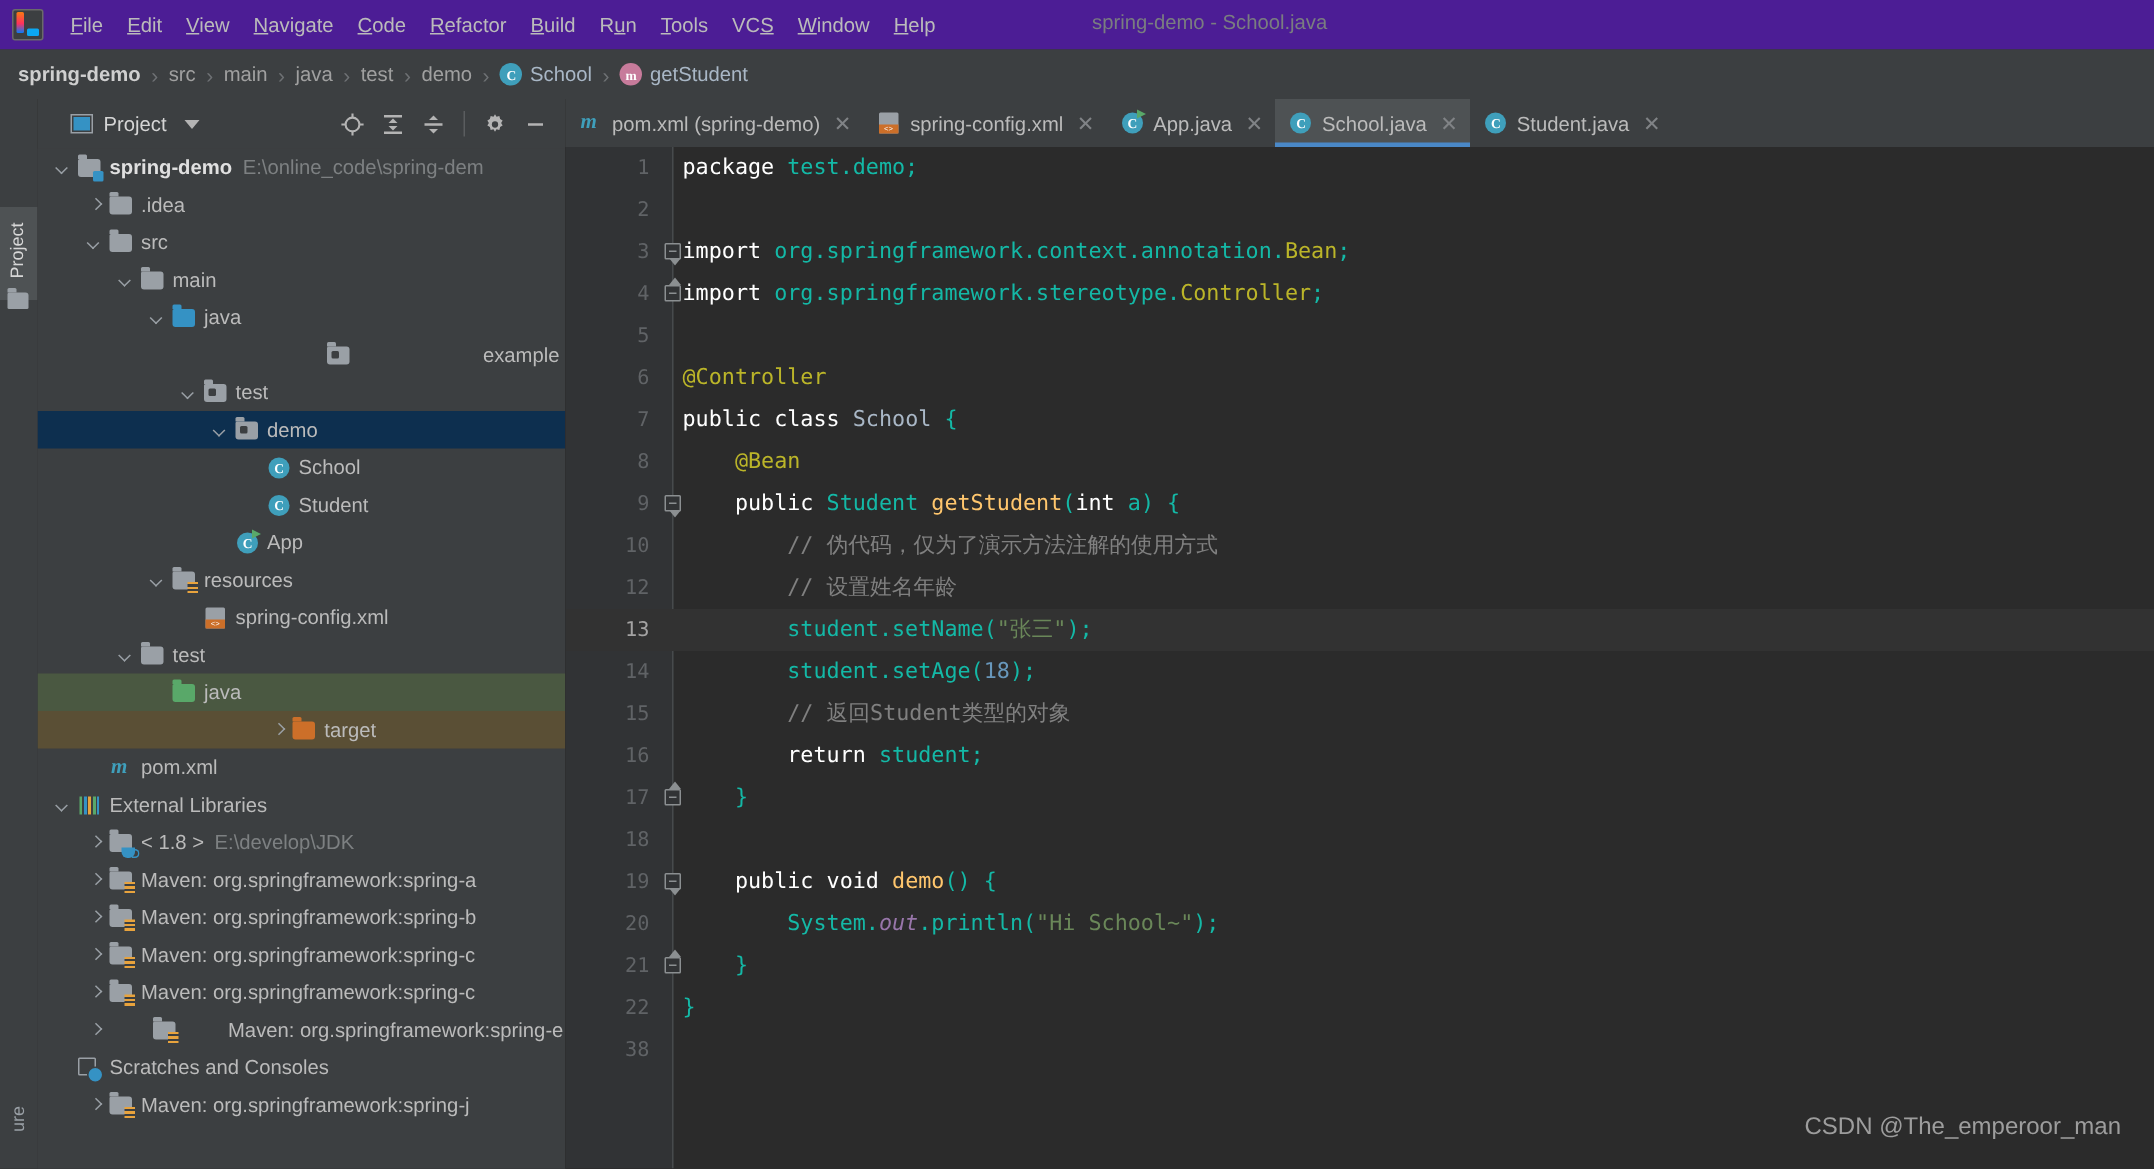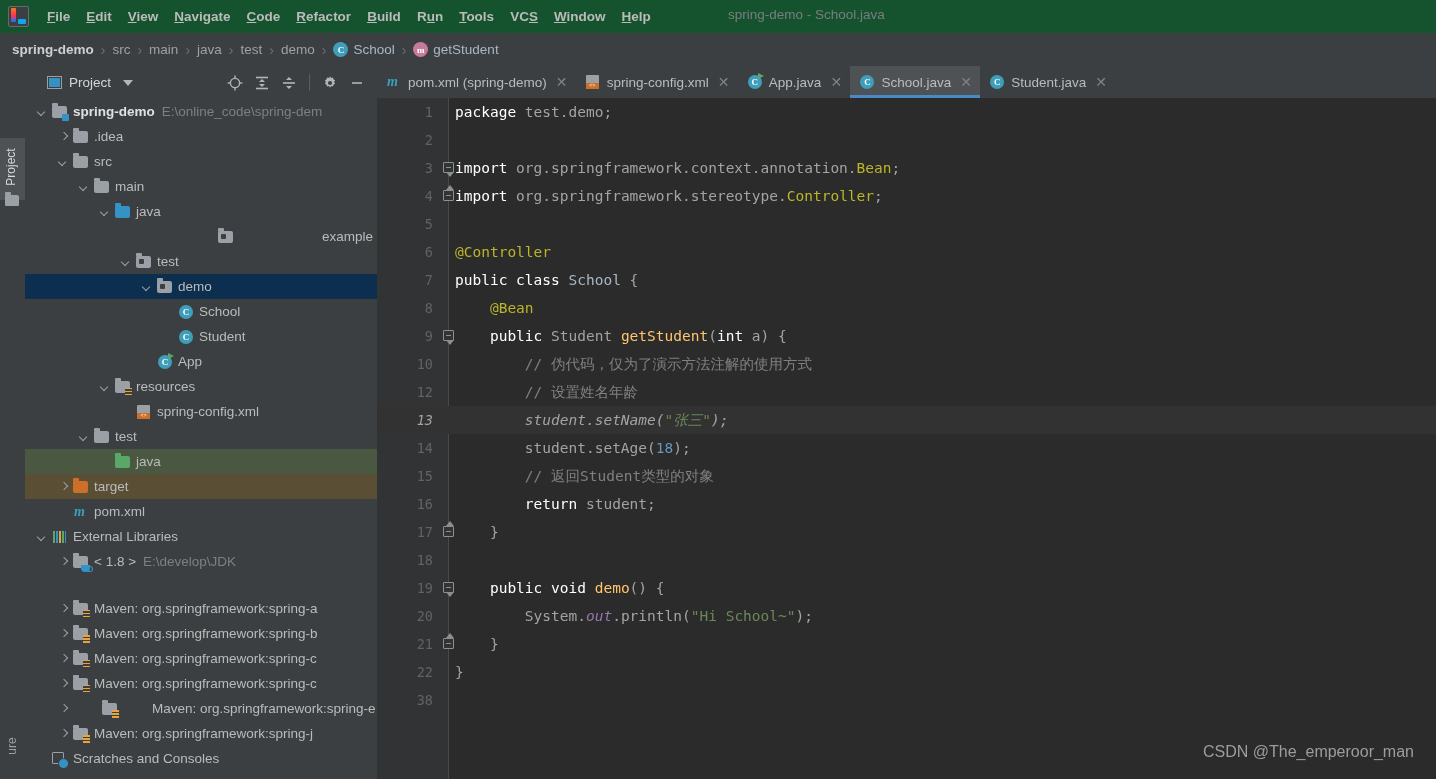--- a/index.html
+++ b/index.html
@@ -8,23 +8,22 @@
     background:#3c3f41;
     font-family:"Liberation Sans","DejaVu Sans",sans-serif;
     font-size:13px;color:#bbbbbb;
     -webkit-font-smoothing:antialiased;
   }
   .app{position:relative;width:1436px;height:779px;}
 
   
   .menubar{
     position:absolute;left:0;top:0;width:1436px;height:33px;
-    background:#14532d;display:flex;align-items:center;
+    background:#4c1d95;display:flex;align-items:center;
     border-bottom:1px solid #323232;
-    font-weight:bold;
   }
   .ij-logo{
     width:19px;height:19px;margin-left:8px;margin-right:10px;
     background:#3c3f41;border:1px solid #6a6a6a;border-radius:2px;
     position:relative;flex:none;
   }
   .ij-logo:before{
     content:"";position:absolute;left:2px;top:1px;width:5px;height:14px;
     background:linear-gradient(180deg,#f97a12 0%,#fe315d 55%,#087cfa 100%);
     border-radius:1px;
@@ -252,21 +251,21 @@
   }
   .fold-rail{
     position:absolute;left:71px;top:0;width:1px;height:681px;background:#474a4c;
   }
   .lines{position:absolute;left:0;top:0;width:1059px;}
   .lrow{
     position:relative;height:28px;line-height:28px;
     font-family:"DejaVu Sans Mono","Liberation Mono",monospace;font-size:14.5px;
     white-space:pre;
   }
-  .lrow.hl{background:#323232;font-style:italic;}
+  .lrow.hl{background:#323232;}
   .lnum{
     position:absolute;left:0;top:0;width:56px;text-align:right;
     color:#606366;font-size:13.5px;
     font-family:"DejaVu Sans Mono","Liberation Mono",monospace;
   }
   .lrow.hl .lnum{color:#a4a3a3;}
   .ltext{position:absolute;left:78px;top:0;color:#a9b7c6;}
 
   .fold{position:absolute;left:66px;width:11px;height:28px;}
   .fold-top,.fold-bot,.fold-sq{
@@ -289,21 +288,21 @@
 
   
   .kw{color:#ffffff;}
   .str{color:#6a8759;}
   .num{color:#6897bb;}
   .cmt{color:#808080;}
   .ann{color:#bbb529;}
   .cls{color:#a9b7c6;}
   .fn{color:#ffc66d;}
   .stat{color:#9876aa;font-style:italic;}
-  .plain{color:#a3a3a3;}
+  .plain{color:#14b8a6;}
   .dim{color:#808080;}
 
   .watermark{
     position:absolute;right:22px;bottom:18px;color:#9d9d9d;font-size:16px;
     font-family:"Liberation Sans","DejaVu Sans",sans-serif;
   }
 </style>
 </head>
 <body>
 
@@ -525,21 +524,21 @@
           </span>
           <span class="tlabel">test</span>
         </div>
         <div class="trow green" style="padding-left: 74px;">
           <span class="arrow"></span>
           <span class="ticon">
             <span class="f-green"></span>
           </span>
           <span class="tlabel">java</span>
         </div>
-        <div class="trow brown" style="padding-left: 32px;">
+        <div class="trow brown" style="padding-left: 32px; justify-content: center;">
           <span class="arrow right"></span>
           <span class="ticon">
             <span class="f-orange"></span>
           </span>
           <span class="tlabel">target</span>
         </div>
         <div class="trow" style="padding-left: 32px;">
           <span class="arrow"></span>
           <span class="ticon">
             <span class="ic-m">m</span>
@@ -555,21 +554,21 @@
         </div>
         <div class="trow" style="padding-left: 32px;">
           <span class="arrow right"></span>
           <span class="ticon">
             <span class="f-gray"></span>
             <span class="badge-jdk"></span>
           </span>
           <span class="tlabel">&lt; 1.8 &gt;</span>
           <span class="tpath">E:\develop\JDK</span>
         </div>
-        <div class="trow" style="padding-left: 32px; margin-top: 22px;">
+        <div class="trow" style="padding-left: 32px;">
           <span class="arrow right"></span>
           <span class="ticon">
             <span class="f-gray"></span>
             <span class="badge-lines"></span>
           </span>
           <span class="tlabel">Maven: org.springframework:spring-a</span>
         </div>
         <div class="trow" style="padding-left: 32px;">
           <span class="arrow right"></span>
           <span class="ticon">
@@ -595,34 +594,34 @@
           <span class="tlabel">Maven: org.springframework:spring-c</span>
         </div>
         <div class="trow" style="padding-left: 32px; gap: 29px;">
           <span class="arrow right"></span>
           <span class="ticon">
             <span class="f-gray"></span>
             <span class="badge-lines"></span>
           </span>
           <span class="tlabel">Maven: org.springframework:spring-e</span>
         </div>
+        <div class="trow" style="padding-left: 11px;">
+          <span class="arrow"></span>
+          <span class="ticon">
+            <span class="ic-scratch"></span>
+          </span>
+          <span class="tlabel">Scratches and Consoles</span>
+        </div>
         <div class="trow" style="padding-left: 32px;">
           <span class="arrow right"></span>
           <span class="ticon">
             <span class="f-gray"></span>
             <span class="badge-lines"></span>
           </span>
           <span class="tlabel">Maven: org.springframework:spring-j</span>
-        </div>
-        <div class="trow" style="padding-left: 11px;">
-          <span class="arrow"></span>
-          <span class="ticon">
-            <span class="ic-scratch"></span>
-          </span>
-          <span class="tlabel">Scratches and Consoles</span>
         </div>
       </div>
   </div>
 
   <div class="editor">
     <div class="tabbar" id="tabbar">
         <div class="tab">
           <span class="tab-ic">
             <span class="ic-m">m</span>
           </span>

